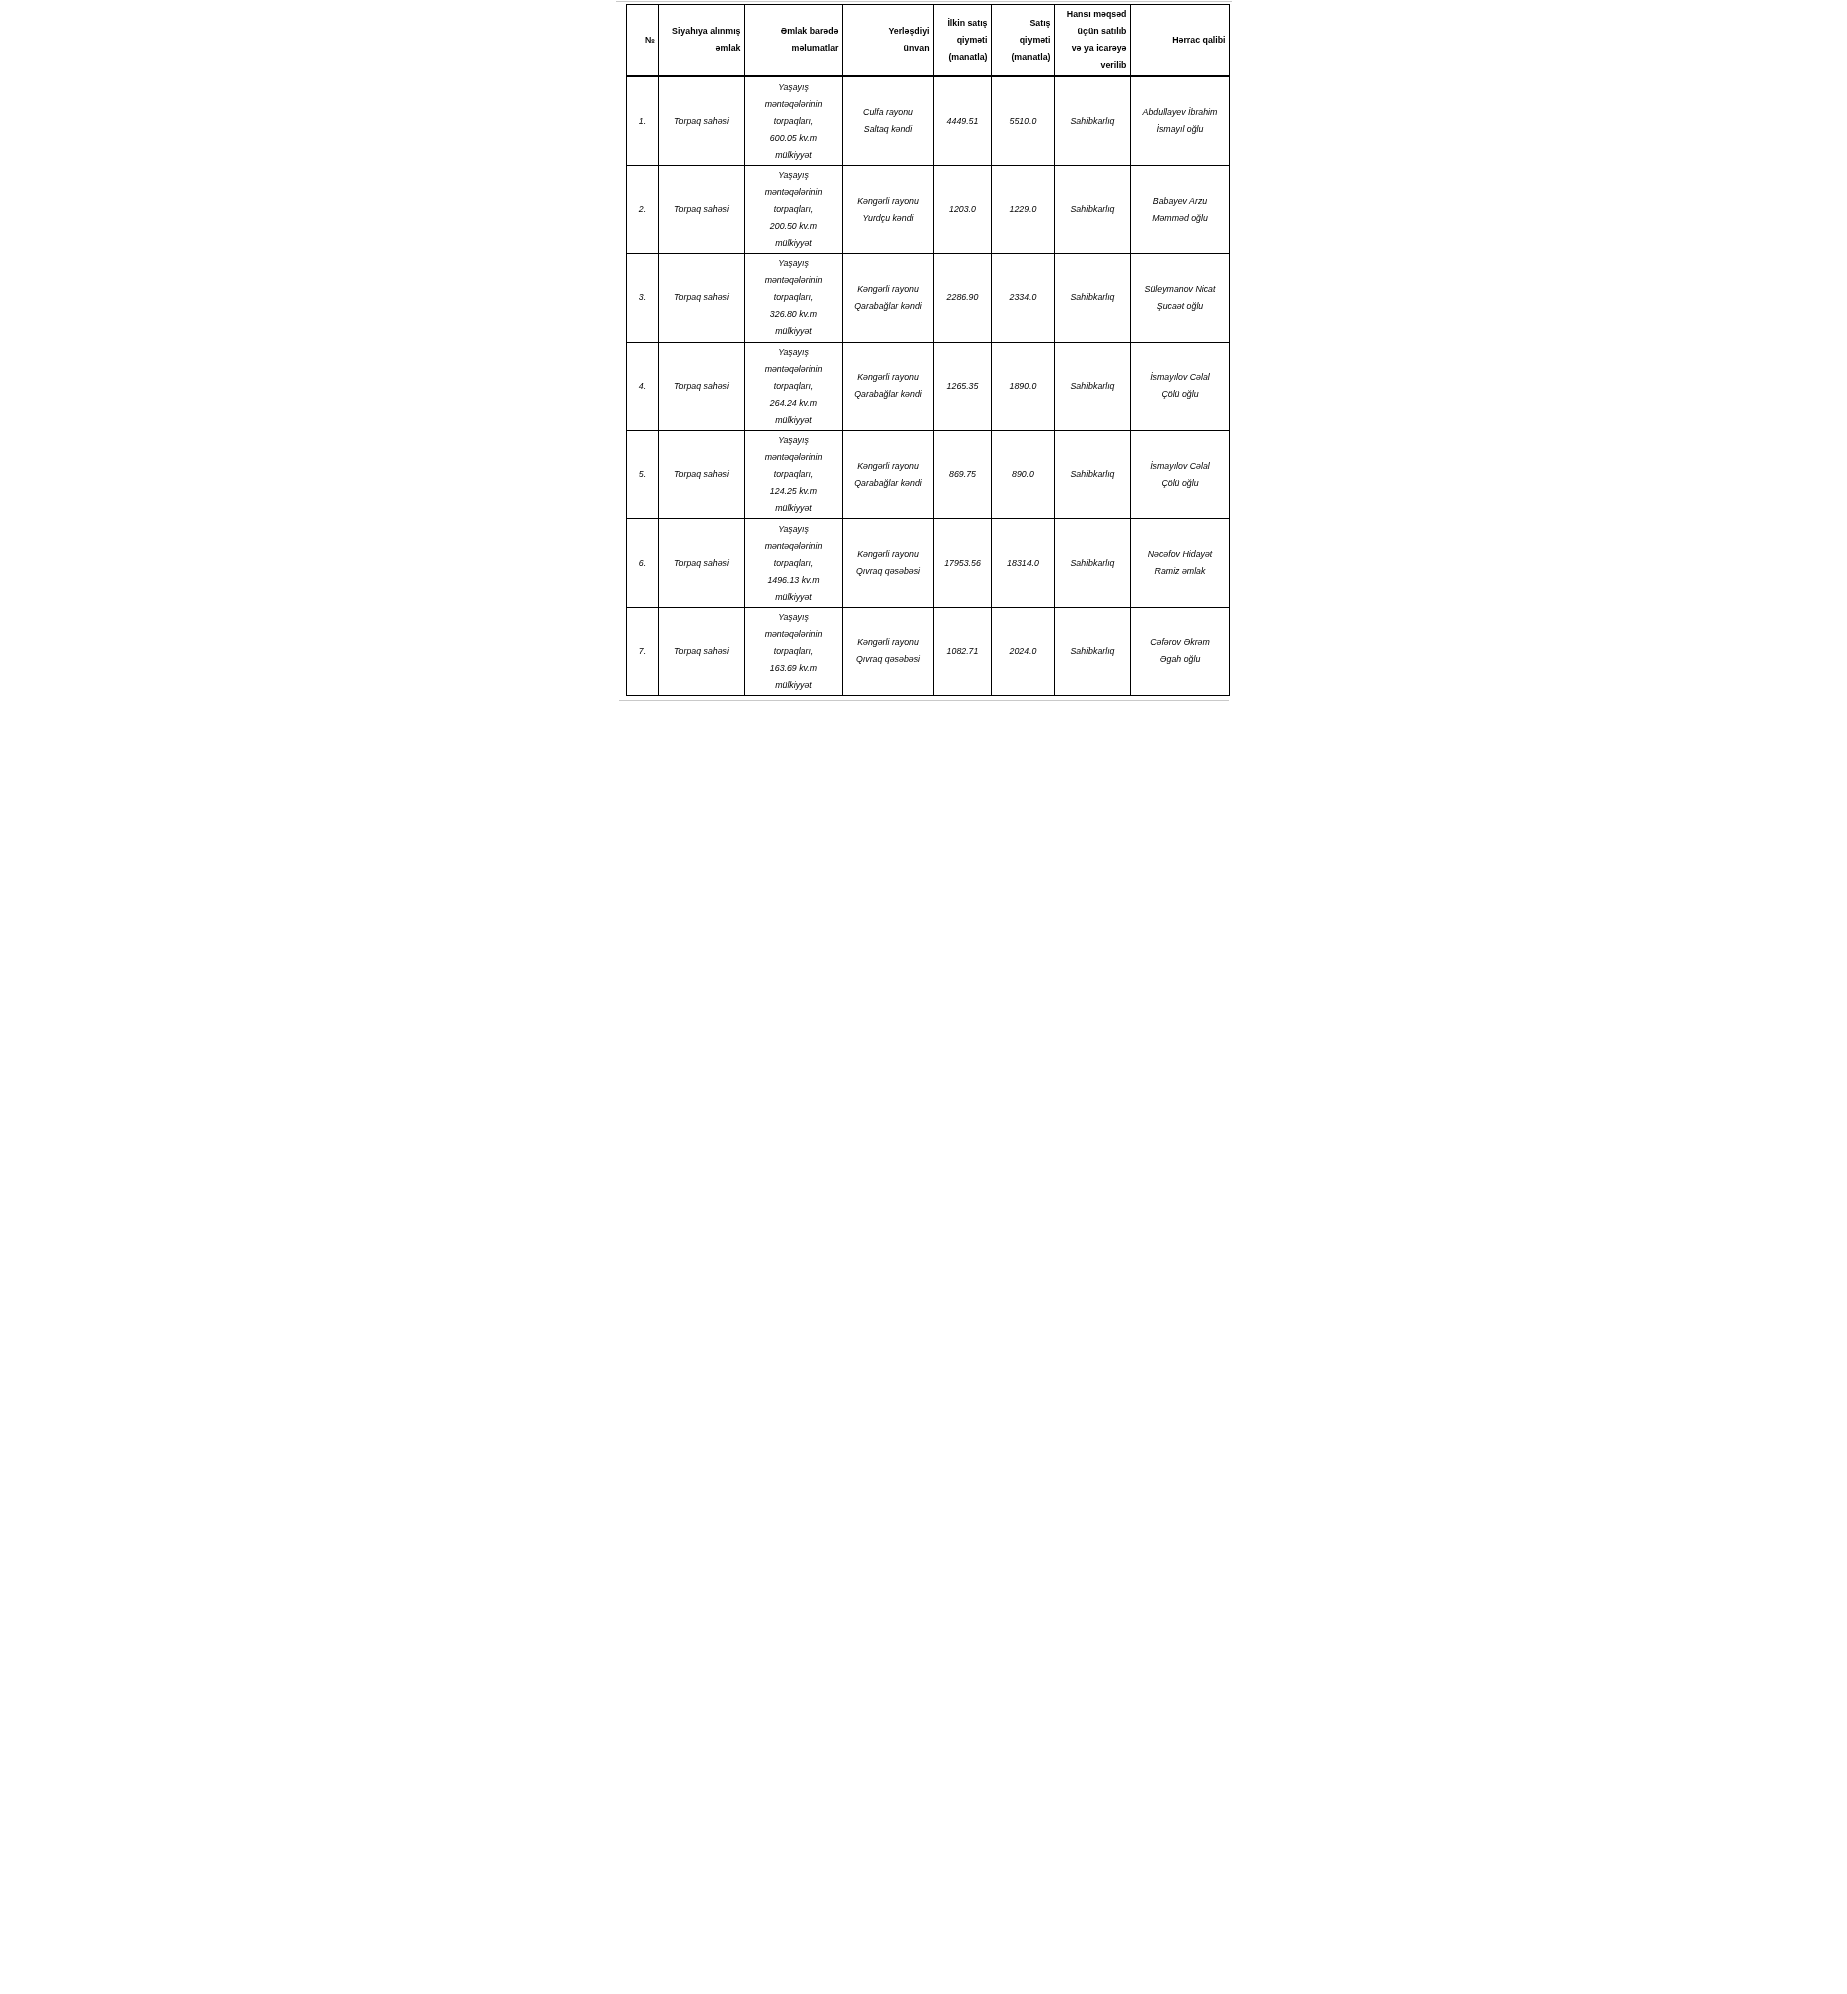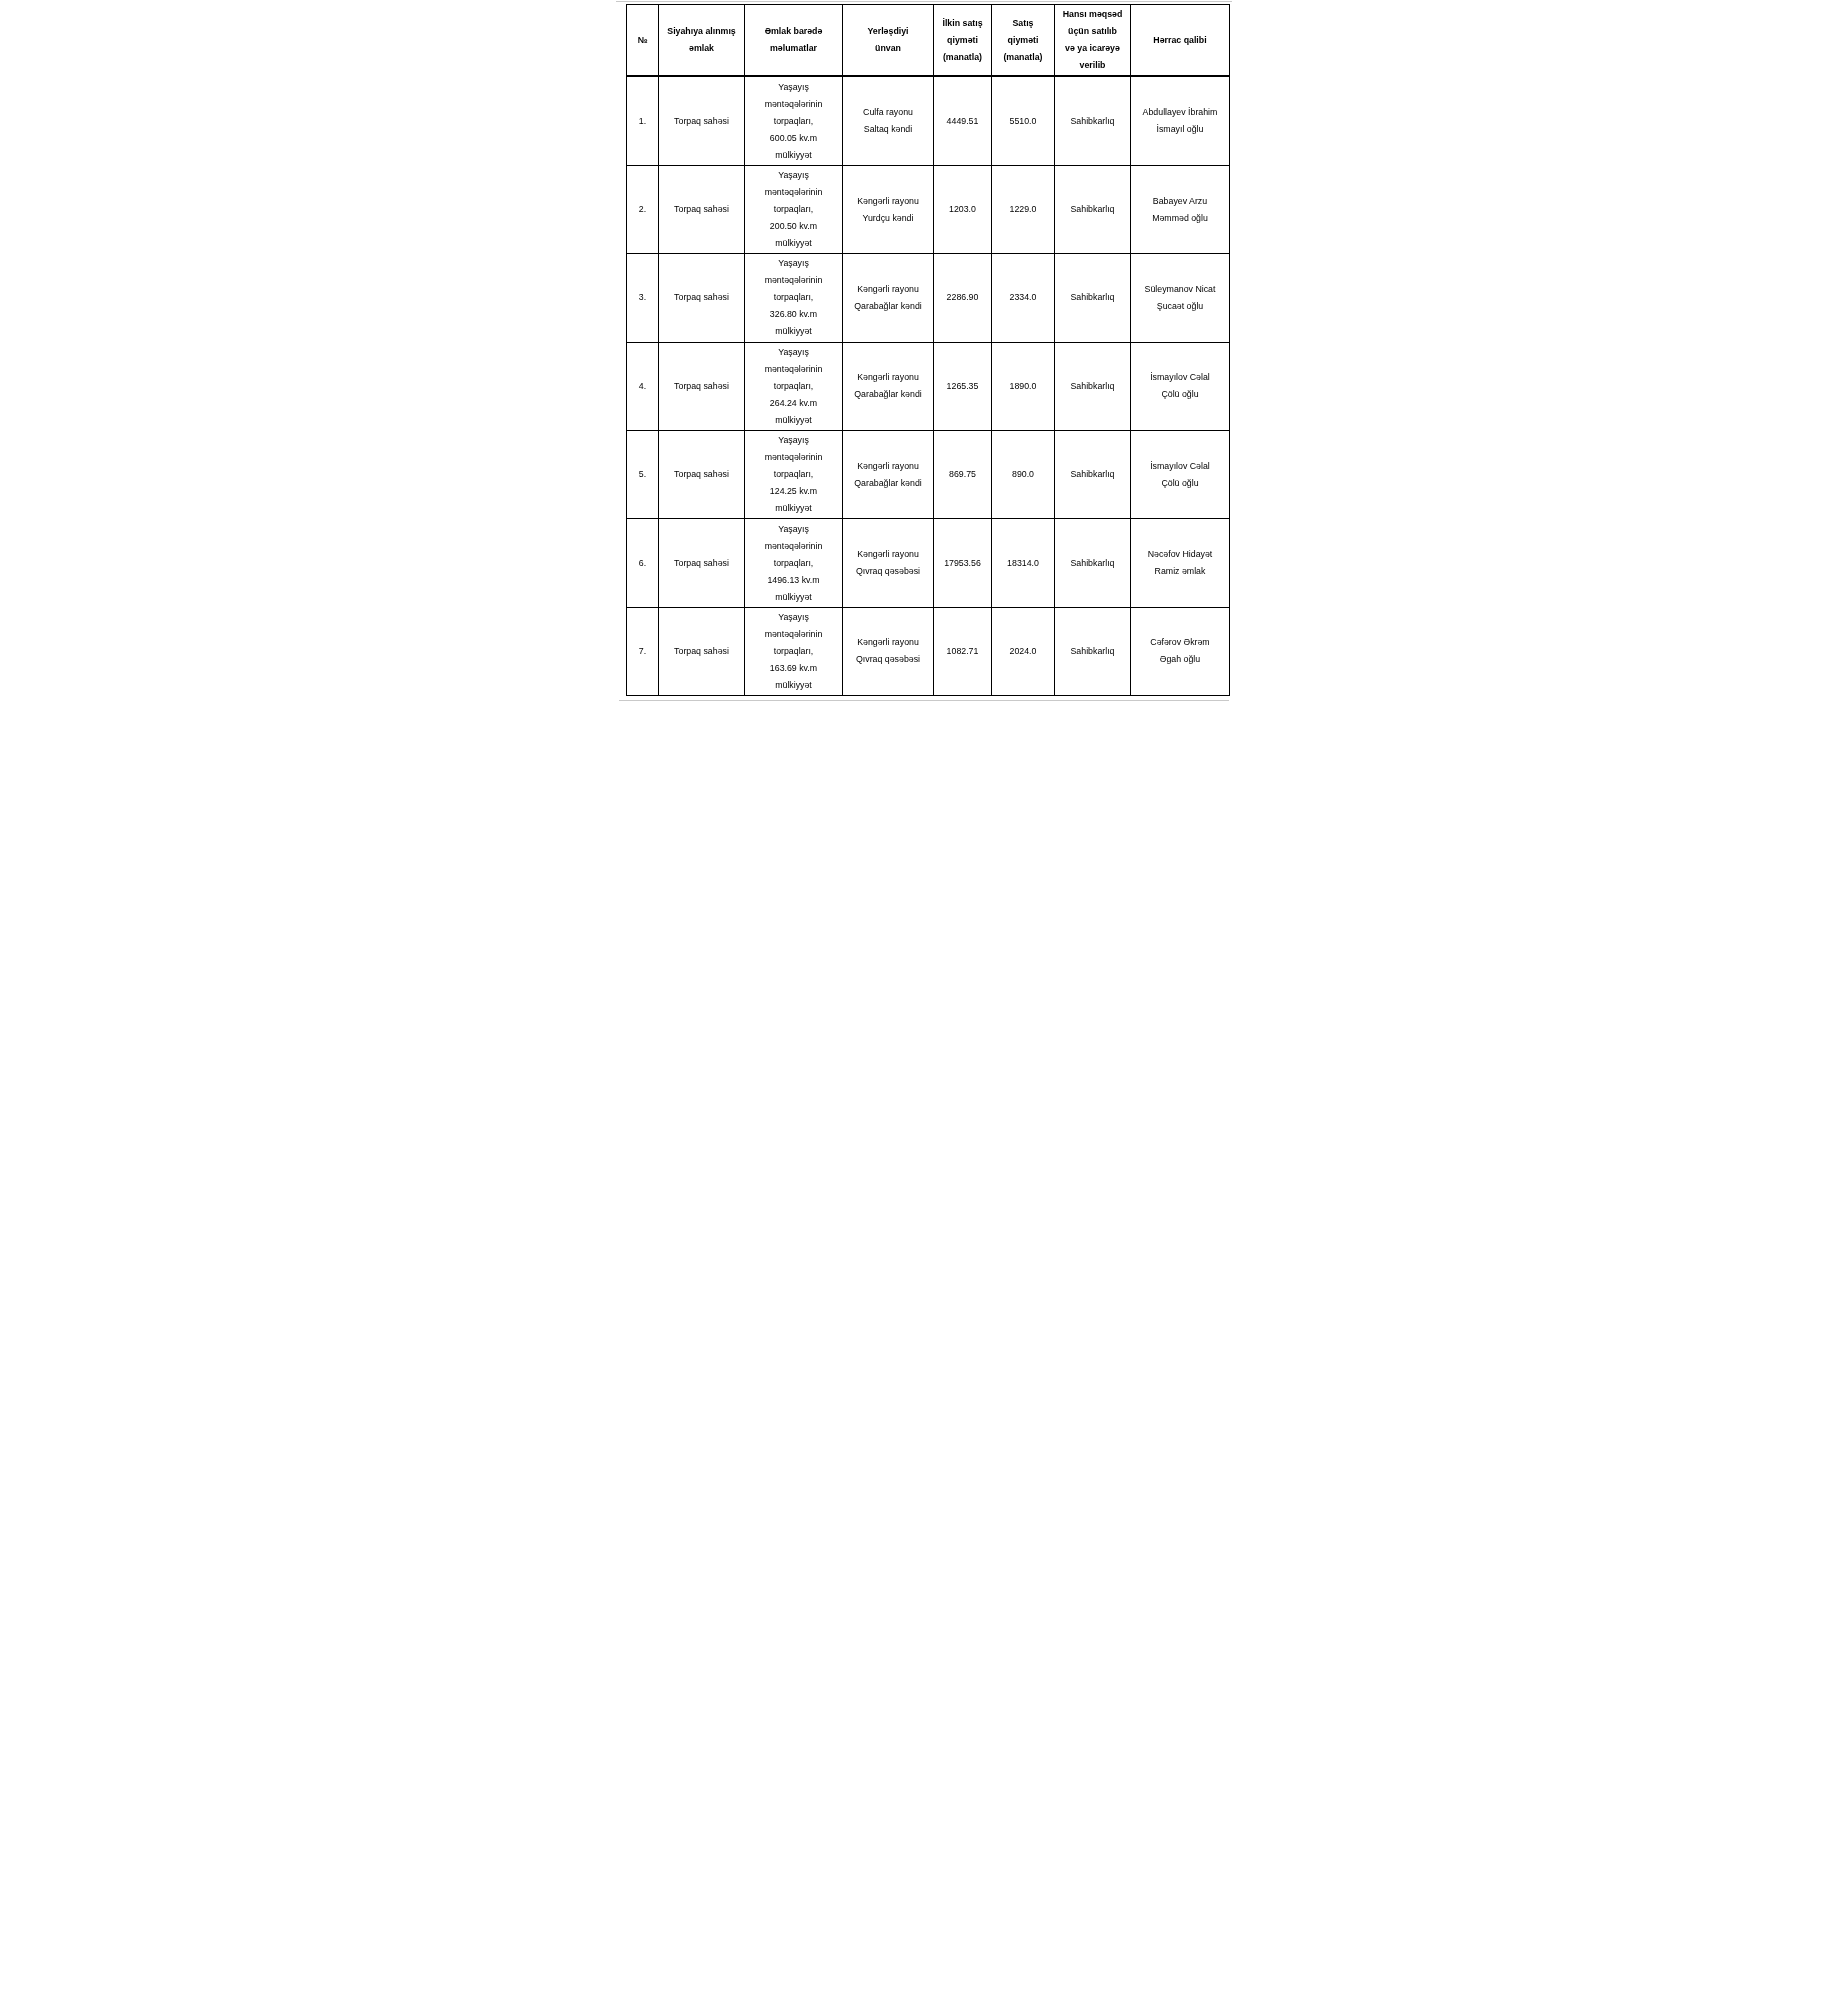--- a/index.html
+++ b/index.html
@@ -55,28 +55,30 @@
     vertical-align: middle;
     padding: 1.2px 3.5px;
     font-size: 8.8px;
     line-height: 17px;
     white-space: pre-line;
     overflow: hidden;
   }
   thead th {
     font-weight: bold;
     border-bottom: 2.3px double #000;
+    text-align: right;
   }
   thead tr { height: 66px; }
   tbody tr { height: 86px; }
   tbody tr:last-child { height: 77px; }
   tbody td {
     border-top: 1.8px double #000;
     border-bottom: 1.8px double #000;
     font-weight: normal;
+    font-style: italic;
   }
   tbody tr:last-child td { border-bottom: 1.8px solid #000; }
 </style>
 </head>
 <body>
 
 <div class="page">
   <div class="top-rule"></div>
 
   <table class="auction-table">

